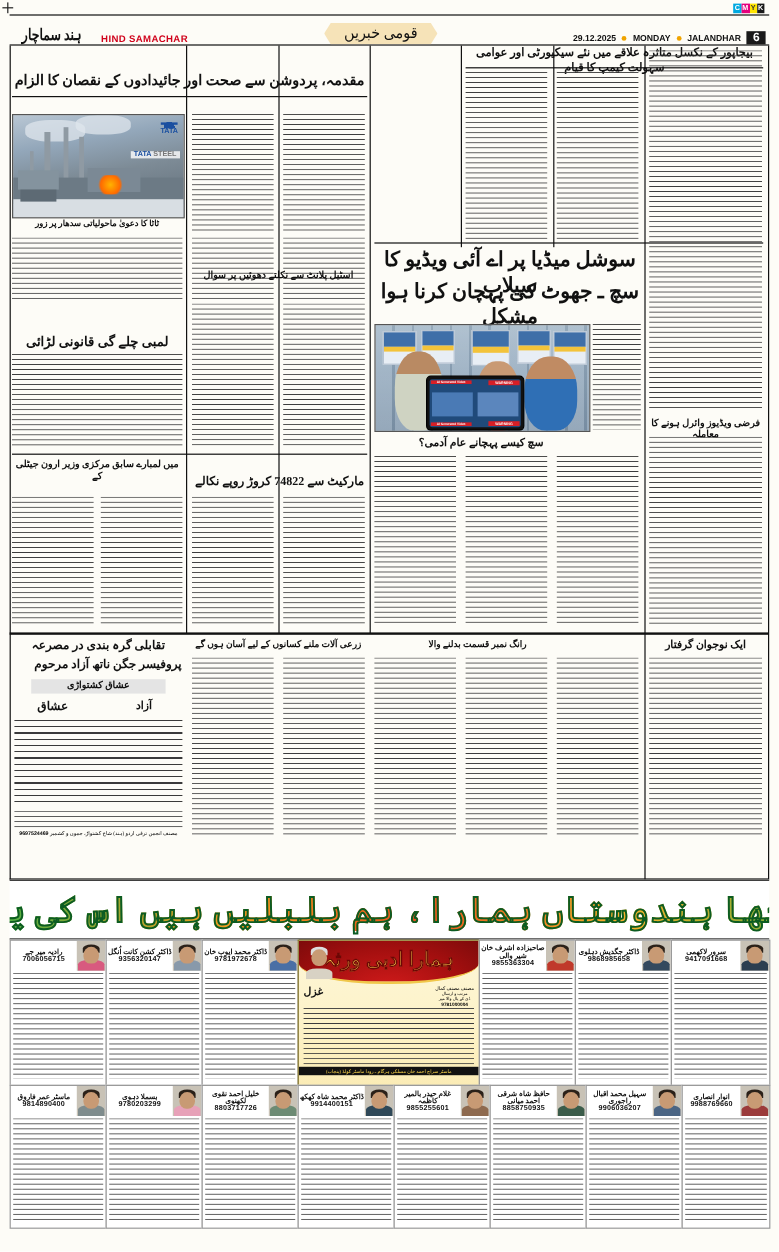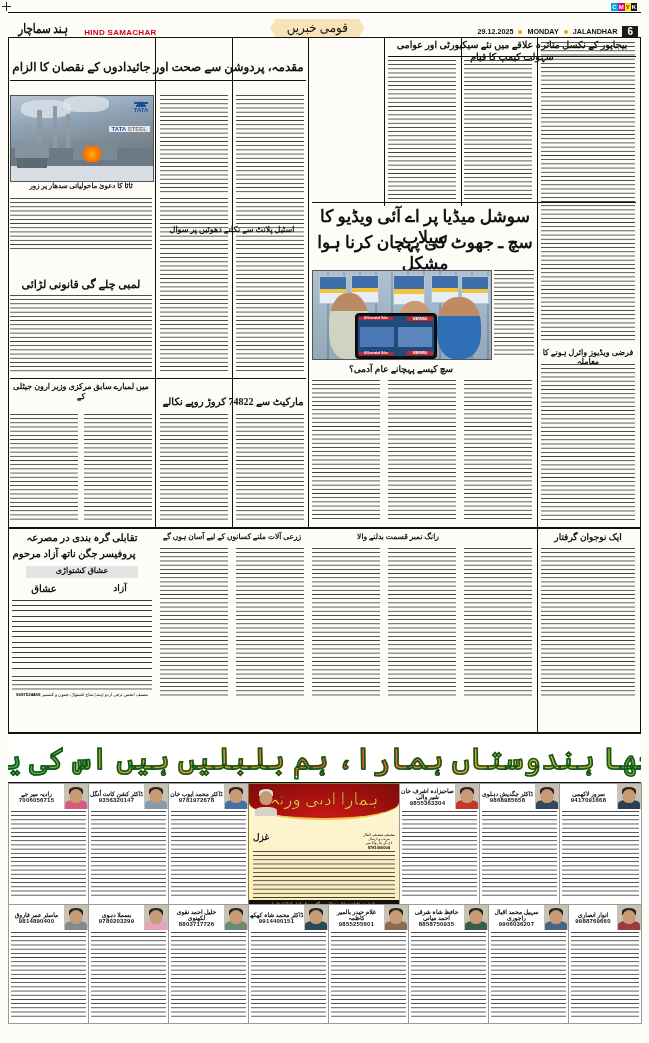--- a/index.html
+++ b/index.html
@@ -155,21 +155,21 @@
     background:linear-gradient(180deg,#fdf6d8 0%,#fdf3c9 55%,#fbecb6 100%);
   }
   .feature-top{
     height:34px;position:relative;
     background:radial-gradient(ellipse at 50% 120%,#d21b1b 0%,#a30f0f 60%,#7d0b0b 100%);
     border-bottom:2px solid #f0c74a;
     border-radius:0 0 48% 48%;
   }
   .feature-title{
     position:absolute;left:0;right:0;top:5px;text-align:center;
-    font-family:"Liberation Serif",serif;font-weight:normal;font-size:17px;
+    font-family:"Liberation Serif",serif;font-weight:bold;font-size:17px;
     color:#ffd84d;direction:rtl;-webkit-text-stroke:.5px #6d0505;letter-spacing:-1px;
   }
   .ghazal-label{
     font-family:"Liberation Serif",serif;font-weight:bold;font-size:9px;
     color:#111;direction:rtl;text-align:center;
   }
   .feature-foot{
     background:#111;color:#ffd84d;font-size:4px;text-align:center;direction:rtl;
     padding:1px 0;font-family:"Liberation Serif",serif;
   }
@@ -273,21 +273,21 @@
   <div class="body-col scribble" style="position:absolute;left:160px;top:414px;width:68px;height:108px;"></div>
   <div class="body-col scribble" style="position:absolute;left:236px;top:414px;width:68px;height:108px;"></div>
 
   <div class="hl" style="position:absolute;left:10px;top:382px;width:142px;font-size:8px;">میں لمبارے سابق مرکزی وزیر ارون جیٹلی کے</div>
   <div class="body-col scribble" style="position:absolute;left:10px;top:414px;width:68px;height:108px;"></div>
   <div class="body-col scribble" style="position:absolute;left:84px;top:414px;width:68px;height:108px;"></div>
 
   <div class="hrule-thick" style="left:8px;top:527px;width:632px;"></div>
 
   <div class="sub-hl" style="position:absolute;left:12px;top:532px;width:140px;font-size:10px;">تقابلی گرہ بندی در مصرعہ</div>
-  <div class="sub-hl" style="position:absolute;left:4px;top:548px;width:140px;font-size:10px;text-align:center;">پروفیسر جگن ناتھ آزاد مرحوم</div>
+  <div class="sub-hl" style="position:absolute;left:20px;top:548px;width:140px;font-size:10px;text-align:center;">پروفیسر جگن ناتھ آزاد مرحوم</div>
   <div class="grey-band" style="position:absolute;left:26px;top:566px;width:112px;height:12px;"></div>
   <div class="sub-hl" style="position:absolute;left:26px;top:566px;width:112px;font-size:8px;">عشاق کشتواڑی</div>
   <div class="sub-hl" style="position:absolute;left:14px;top:583px;width:60px;font-size:10px;">عشاق</div>
   <div class="sub-hl" style="position:absolute;left:90px;top:583px;width:60px;font-size:9px;">آزاد</div>
   <div class="body-col scribble-l" style="position:absolute;left:12px;top:600px;width:140px;height:72px;"></div>
   <div class="body-col scribble" style="position:absolute;left:12px;top:676px;width:140px;height:14px;"></div>
   <div style="position:absolute;left:12px;top:692px;width:140px;font-size:4.4px;direction:rtl;text-align:center;font-family:'Liberation Serif',serif;">
     <span>مصنف انجمن ترقی اردو (ہند) شاخ کشتواڑ، جموں و کشمیر</span>
     <span style="font-family:'Liberation Sans',sans-serif;font-weight:bold;">9697524469</span>
   </div>
@@ -420,21 +420,21 @@
 
     <div class="feature" style="left:240px;top:0px;width:150px;height:120px;">
       <div class="feature-top">
         <div class="feature-title">ہمارا ادبی ورثہ</div>
         <div class="ad-avatar" style="position:absolute;left:4px;top:2px;width:26px;height:30px;background:transparent;">
           <div class="av-body" style="background:#d8d2c4;"></div>
             <div class="av-hair" style="background:#ddd;"></div>
             <div class="av-face"></div>
         </div>
       </div>
-      <div style="display:flex;justify-content:space-between;align-items:flex-start;padding:12px 4px 0;">
+      <div style="display:flex;justify-content:space-between;align-items:flex-start;padding:1px 4px 0;">
         <div class="ghazal-label">غزل</div>
         <div style="text-align:center;direction:rtl;">
           <div style="font-size:4px;">مصنف مصنف کمال</div>
           <div style="font-size:3.6px;">مرتب و ارسال</div>
           <div style="font-size:3.6px;">ڈی کے پال والا میر</div>
           <div style="font-size:4px;font-family:'Liberation Sans',sans-serif;font-weight:bold;">9781000004</div>
         </div>
       </div>
       <div class="ad-verse scribble" style="height:48px;margin:1px 4px;"></div>
       <div class="feature-foot">ماسٹر سراج احمد خان مسلکی ہرگام ـ رودا ماسٹر کولڈ (پنجاب)</div>

